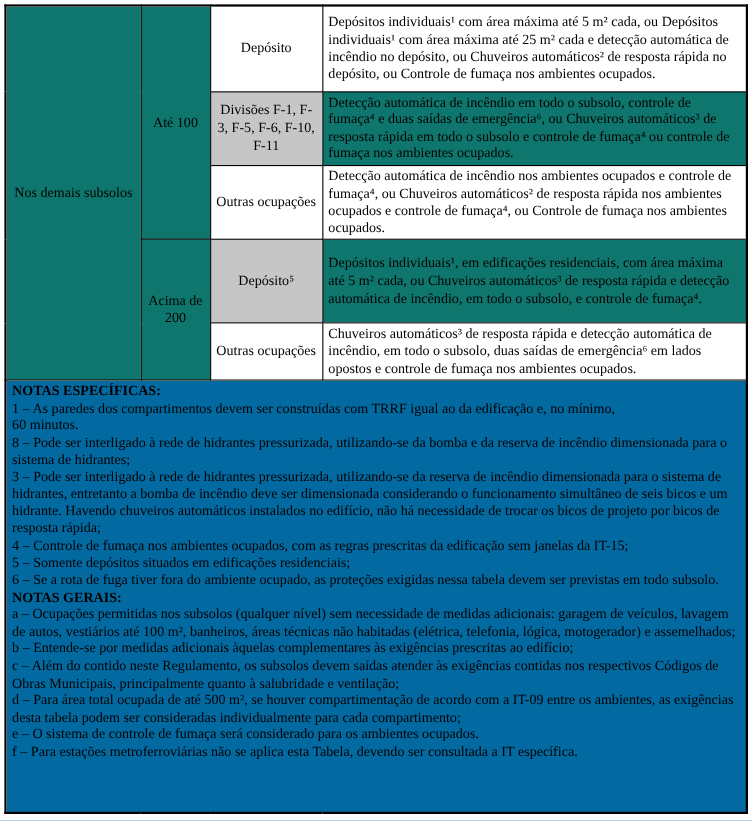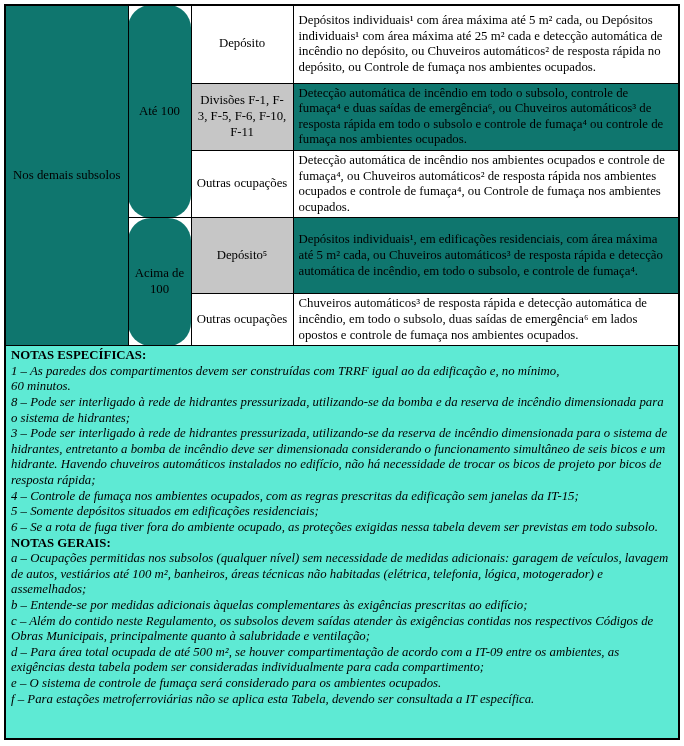--- a/index.html
+++ b/index.html
@@ -24,21 +24,21 @@
   }
   table.main td {
     border: 1px solid #000000;
     font-size: 12.8px;
     line-height: 1.22;
     padding: 2px 5px;
     box-sizing: border-box;
     overflow: hidden;
   }
   .c1 { width: 123px; }
-  .c2 { width: 63px; border-radius: 23px;  }
+  .c2 { width: 63px;  }
   .c3 { width: 102px; }
   .c4 { width: 386px; }
   .center {
     text-align: center;
     vertical-align: middle;
     font-family: Liberation Serif, serif;
   }
   .req {
     text-align: left;
     vertical-align: middle;
@@ -46,33 +46,32 @@
   }
   .gray-light { background: #0f766e; }
   .gray-dark  { background: #c6c6c6; margin-left: 27px; }
   .white      { background: #ffffff; }
   tr.r1 { height: 78px; }
   tr.r2 { height: 66px; }
   tr.r3 { height: 62px; }
   tr.r4 { height: 76px; }
   tr.r5 { height: 51px; }
   td.notes {
-    background: #5eead4;
+    background: #0369a1;
     vertical-align: top;
     padding: 2px 8px 4px 6px;
     font-size: 12.8px;
     line-height: 1.28;
     height: 393px;
   }
   .note-title {
     font-weight: bold;
   }
   .note-item {
     white-space: pre-line;
-    font-style: italic;
   }
 </style>
 </head>
 <body>
 
 <div class="page">
   <table class="main">
 
     <tbody>
         <tr class="r1">
@@ -86,21 +85,21 @@
       <td class="c3 center gray-dark">Divisões F-1, F-3, F-5, F-6, F-10, F-11</td>
       <td class="c4 req gray-light">Detecção automática de incêndio em todo o subsolo, controle de fumaça⁴ e duas saídas de emergência⁶, ou Chuveiros automáticos³ de resposta rápida em todo o subsolo e controle de fumaça⁴ ou controle de fumaça nos ambientes ocupados.</td>
     </tr>
 
     <tr class="r3">
       <td class="c3 center white">Outras ocupações</td>
       <td class="c4 req white">Detecção automática de incêndio nos ambientes ocupados e controle de fumaça⁴, ou Chuveiros automáticos² de resposta rápida nos ambientes ocupados e controle de fumaça⁴, ou Controle de fumaça nos ambientes ocupados.</td>
     </tr>
 
     <tr class="r4">
-      <td class="c2 center gray-light" rowspan="2">Acima de 100</td>
+      <td class="c2 center gray-light" rowspan="2">Acima de 200</td>
       <td class="c3 center gray-dark">Depósito⁵</td>
       <td class="c4 req gray-light">Depósitos individuais¹, em edificações residenciais, com área máxima até 5 m² cada, ou Chuveiros automáticos³ de resposta rápida e detecção automática de incêndio, em todo o subsolo, e controle de fumaça⁴.</td>
     </tr>
 
     <tr class="r5">
       <td class="c3 center white">Outras ocupações</td>
       <td class="c4 req white">Chuveiros automáticos³ de resposta rápida e detecção automática de incêndio, em todo o subsolo, duas saídas de emergência⁶ em lados opostos e controle de fumaça nos ambientes ocupados.</td>
     </tr>
 
     <tr>

